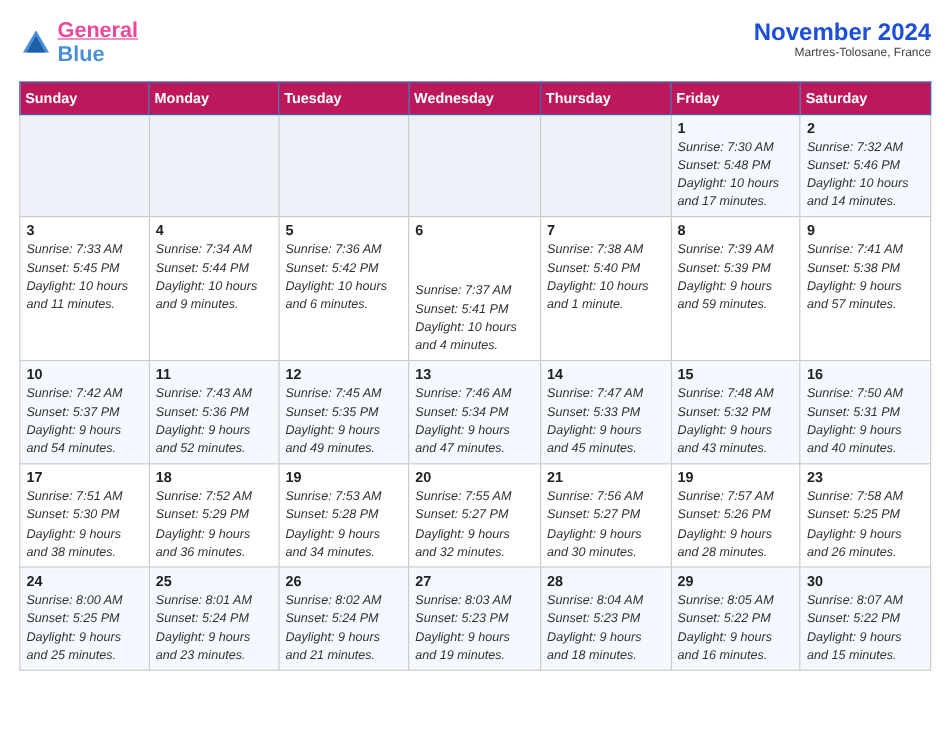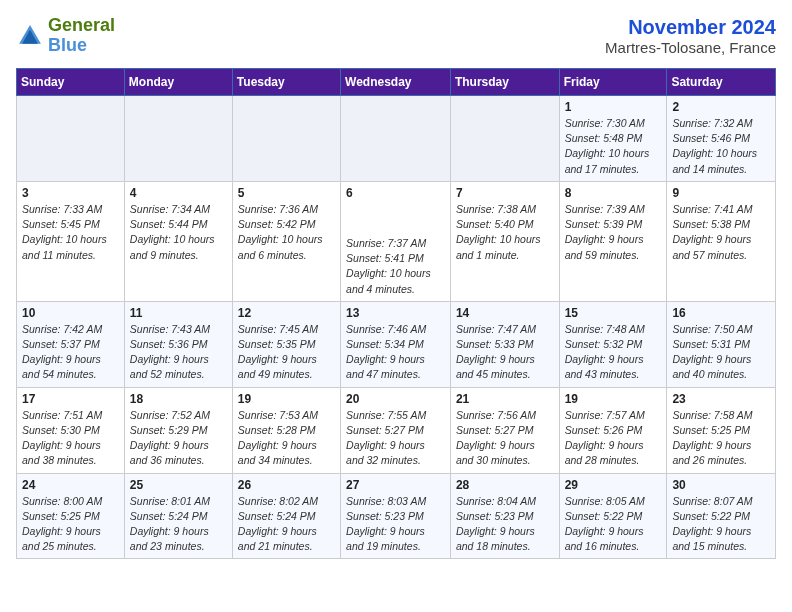--- a/index.html
+++ b/index.html
@@ -19,45 +19,45 @@
     .logo {
       display: flex;
       align-items: center;
       gap: 4px;
     }
     .logo-text {
       font-size: 18px;
       font-weight: bold;
       line-height: 1.1;
     }
-    .logo-general { color: #4d7c0f; }
+    .logo-general { color: #ec4899; text-decoration: underline; }
     .logo-blue { color: #4a90d9; }
     .logo-icon {
       width: 28px;
       height: 28px;
     }
     .title-block {
       text-align: right;
     }
     .month-title {
       font-size: 20px;
       font-weight: bold;
       color: #1d4ed8;
     }
     .location {
-      font-size: 15px;
+      font-size: 10px;
       color: #444;
     }
     .calendar {
       width: 100%;
       border-collapse: collapse;
       font-size: 11px;
     }
     .calendar thead tr th {
-      background: #4c1d95;
+      background: #be185d;
       color: #fff;
       padding: 6px 4px;
       text-align: left;
       font-weight: bold;
       font-size: 12px;
       border: 1px solid #3a6aab;
     }
     .calendar tbody tr td {
       vertical-align: top;
       padding: 4px 5px;

